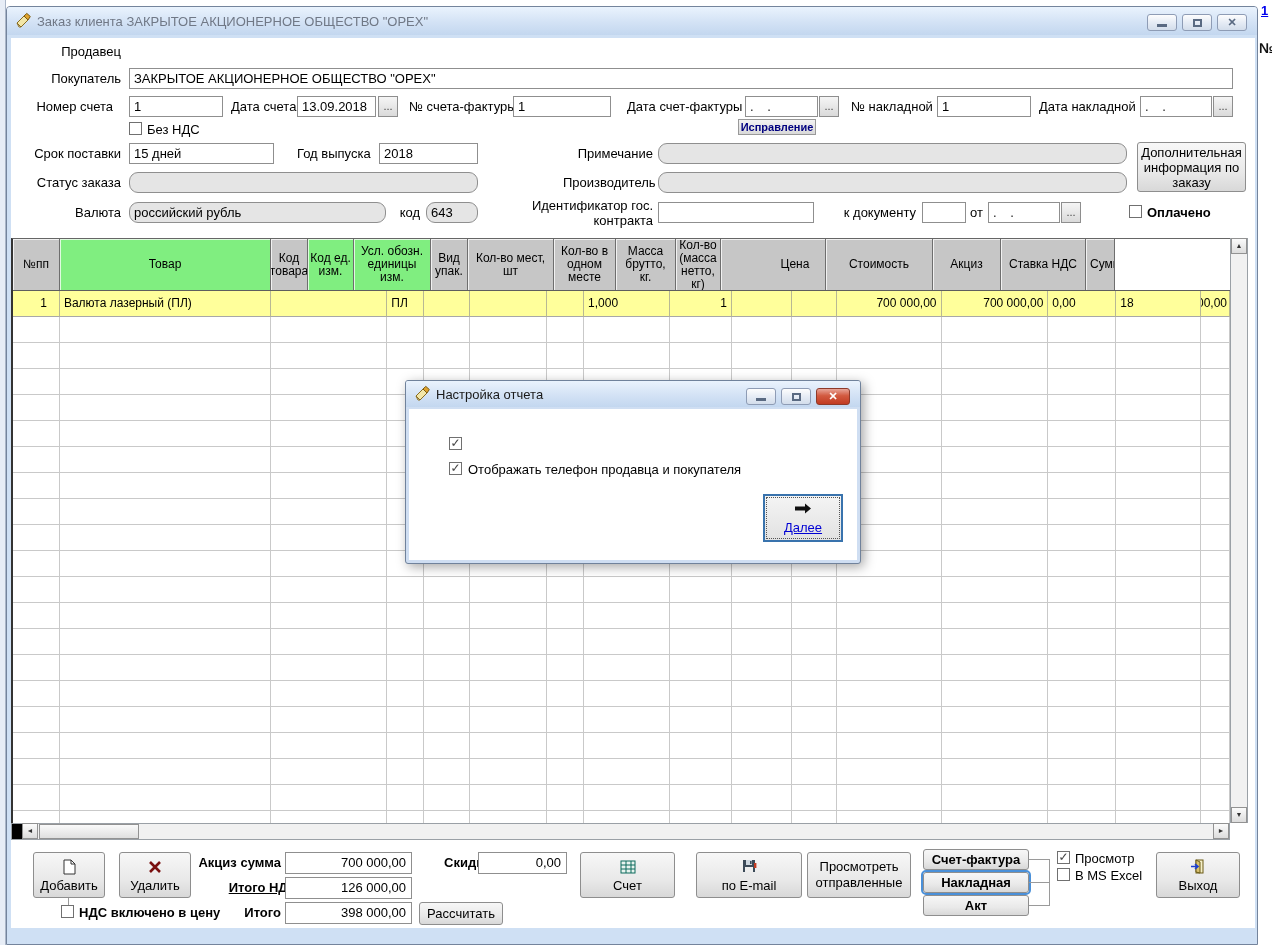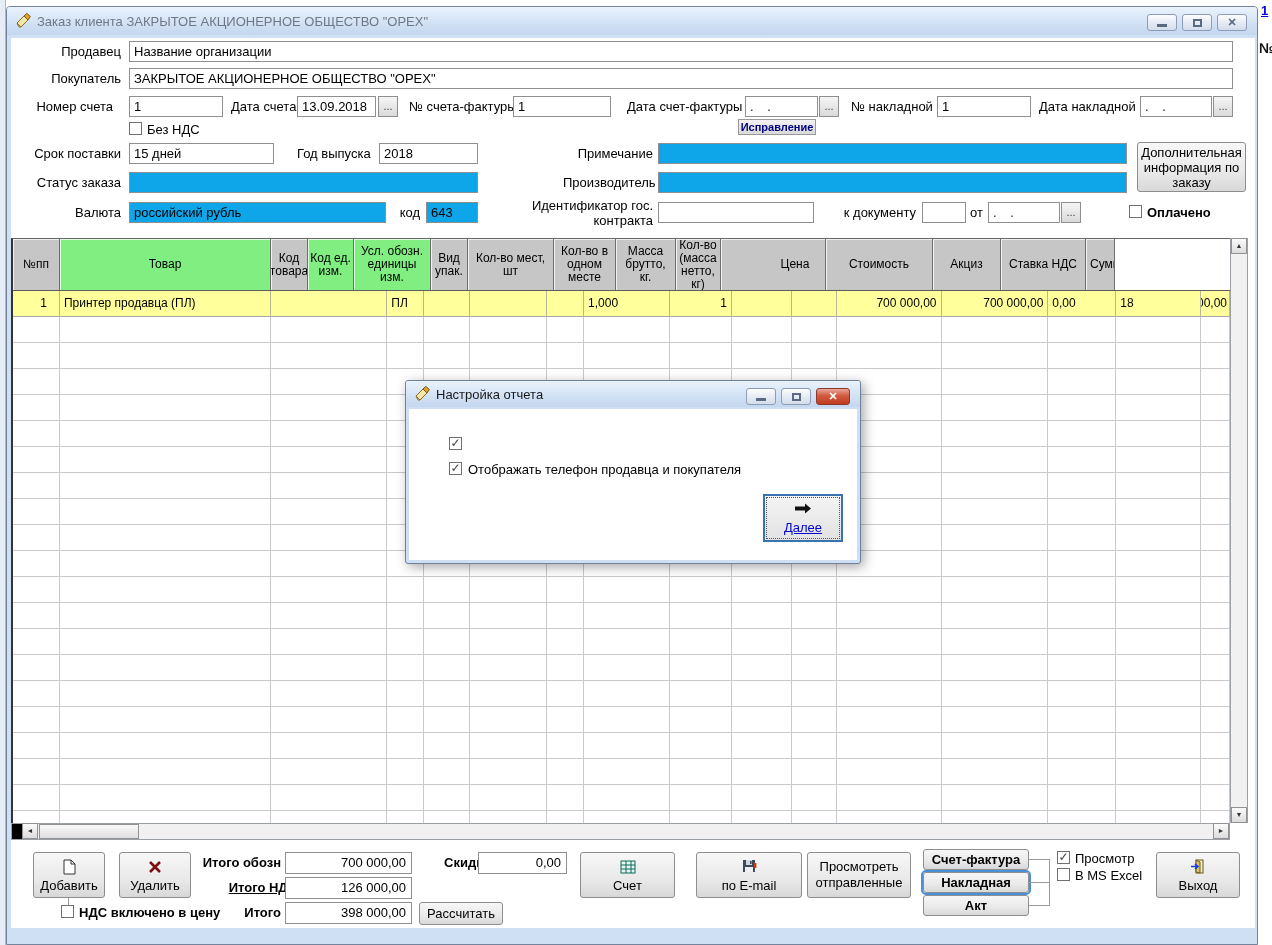--- a/index.html
+++ b/index.html
@@ -28,21 +28,21 @@
   .glyph-x { font-size:11px; font-weight:bold; }
   .wbtn.red { background:linear-gradient(#e8a598,#d25a40 45%,#c13b22); border-color:#8e3a2a; color:#fff; width:34px; }
 
   .client { position:absolute; left:4px; top:31px; width:1244px; height:890px; background:#fff; }
 
   
   .lbl { position:absolute; white-space:nowrap; font-size:13px; line-height:15px; }
   .lbl.r { text-align:right; }
   .fld { position:absolute; height:21px; background:#fff; border:1px solid #8f8f8f; padding:2px 4px; font-size:13px;
          white-space:nowrap; overflow:hidden; }
-  .fld.green { background:#0ea5e9; }
+  .fld.green { background:#e5e5e5;border-radius:9px; }
   .fld.date { letter-spacing:5px; color:#222; }
   .mini-btn { position:absolute; width:20px; height:21px; background:linear-gradient(#f5f5f5,#dadada); border:1px solid #8e8e8e;
               text-align:center; font-size:11px; line-height:18px; color:#444; }
   .btn { background:linear-gradient(#f7f7f7,#e9e9e9 60%,#d8d8d8); border:1px solid #8e8e8e; border-radius:3px;
          display:flex; flex-direction:column; align-items:center; justify-content:center; font-size:13px; text-align:center; }
   .cb { position:absolute; width:13px; height:13px; background:#fff; border:1px solid #707070; font-size:12px;
         line-height:11px; text-align:center; color:#444; }
   .cb-lbl { position:absolute; white-space:nowrap; font-size:13px; }
   .bold { font-weight:bold; }
   .correction { position:absolute; left:727px; top:81px; width:78px; height:16px; background:linear-gradient(#f2f2f2,#d9d9d9);
@@ -123,21 +123,20 @@
         </span>
       <span class="wbtn">
           <span class="glyph-x">✕</span>
         </span>
     </span>
   </div>
 
   <div class="client">
 
     <div class="lbl r" style="left:20px;top:6px;width:90px;">Продавец</div>
-    <div class="fld" style="left:118px;top:3px;width:1104px;">Название организации</div>
     <div class="lbl r" style="left:20px;top:33px;width:90px;">Покупатель</div>
     <div class="fld" style="left:118px;top:30px;width:1104px;">ЗАКРЫТОЕ АКЦИОНЕРНОЕ ОБЩЕСТВО "ОРЕХ"</div>
 
     <div class="lbl r" style="left:8px;top:61px;width:94px;">Номер счета</div>
     <div class="fld" style="left:118px;top:58px;width:94px;">1</div>
     <div class="lbl r" style="left:220px;top:61px;width:60px;">Дата счета</div>
     <div class="fld" style="left:286px;top:58px;width:79px;">13.09.2018</div>
     <div class="mini-btn" style="left:367px;top:58px;">...</div>
     <div class="lbl r" style="left:398px;top:61px;width:98px;">№ счета-фактуры</div>
     <div class="fld" style="left:502px;top:58px;width:98px;">1</div>
@@ -196,21 +195,21 @@
             <div class="hcell" style="width: 45px;">Кол-во (масса нетто, кг)</div>
             <div class="hcell" style="width: 105px; padding-left: 46px;">Цена</div>
             <div class="hcell" style="width: 107px;">Стоимость</div>
             <div class="hcell" style="width: 68px;">Акциз</div>
             <div class="hcell" style="width: 85px;">Ставка НДС</div>
             <div class="hcell nowrap" style="width: 29px;">Сумма НДС</div>
           </div>
           <div class="rows-wrap">
             <div class="drow yellow">
               <div class="dcell ar num1 ar" style="width: 47px;">1</div>
-              <div class="dcell" style="width: 211px;">Принтер продавца (ПЛ)</div>
+              <div class="dcell" style="width: 211px;">Валюта лазерный (ПЛ)</div>
               <div class="dcell" style="width: 117px;"></div>
               <div class="dcell" style="width: 37px;">ПЛ</div>
               <div class="dcell" style="width: 46px;"></div>
               <div class="dcell" style="width: 77px;"></div>
               <div class="dcell" style="width: 37px;"></div>
               <div class="dcell" style="width: 86px;">1,000</div>
               <div class="dcell ar" style="width: 62px;">1</div>
               <div class="dcell ar" style="width: 60px;"></div>
               <div class="dcell ar" style="width: 45px;"></div>
               <div class="dcell ar" style="width: 105px;">700 000,00</div>
@@ -609,21 +608,21 @@
         <svg width="14" height="14" viewBox="0 0 14 14">
             <path d="M2 2 L12 12 M12 2 L2 12" stroke="#7a1010" stroke-width="2.6"></path>
           </svg>
       </span>
       <span>Удалить</span>
     </div>
     <div class="line" style="left:57px;top:860px;width:1px;height:8px;"></div>
     <span class="cb" style="left:50px;top:867px;"></span>
     <span class="cb-lbl bold" style="left:68px;top:867px;">НДС включено в цену</span>
 
-    <div class="tot-lbl" style="left:150px;top:817px;">Итого обозн</div>
+    <div class="tot-lbl" style="left:150px;top:817px;">Акциз сумма</div>
     <div class="tot-fld" style="left:274px;top:814px;">700 000,00</div>
     <div class="tot-lbl" style="left:166px;top:842px;text-decoration:underline;">Итого НДС</div>
     <div class="tot-fld" style="left:274px;top:839px;">126 000,00</div>
     <div class="tot-lbl" style="left:150px;top:867px;">Итого</div>
     <div class="tot-fld" style="left:274px;top:864px;">398 000,00</div>
 
     <div class="lbl bold" style="left:400px;top:817px;margin-left:33px;">Скидка</div>
     <div class="tot-fld" style="left:467px;top:814px;width:89px;">0,00</div>
     <div class="btn" style="position:absolute;left:408px;top:864px;width:84px;height:23px;">Рассчитать</div>
 

